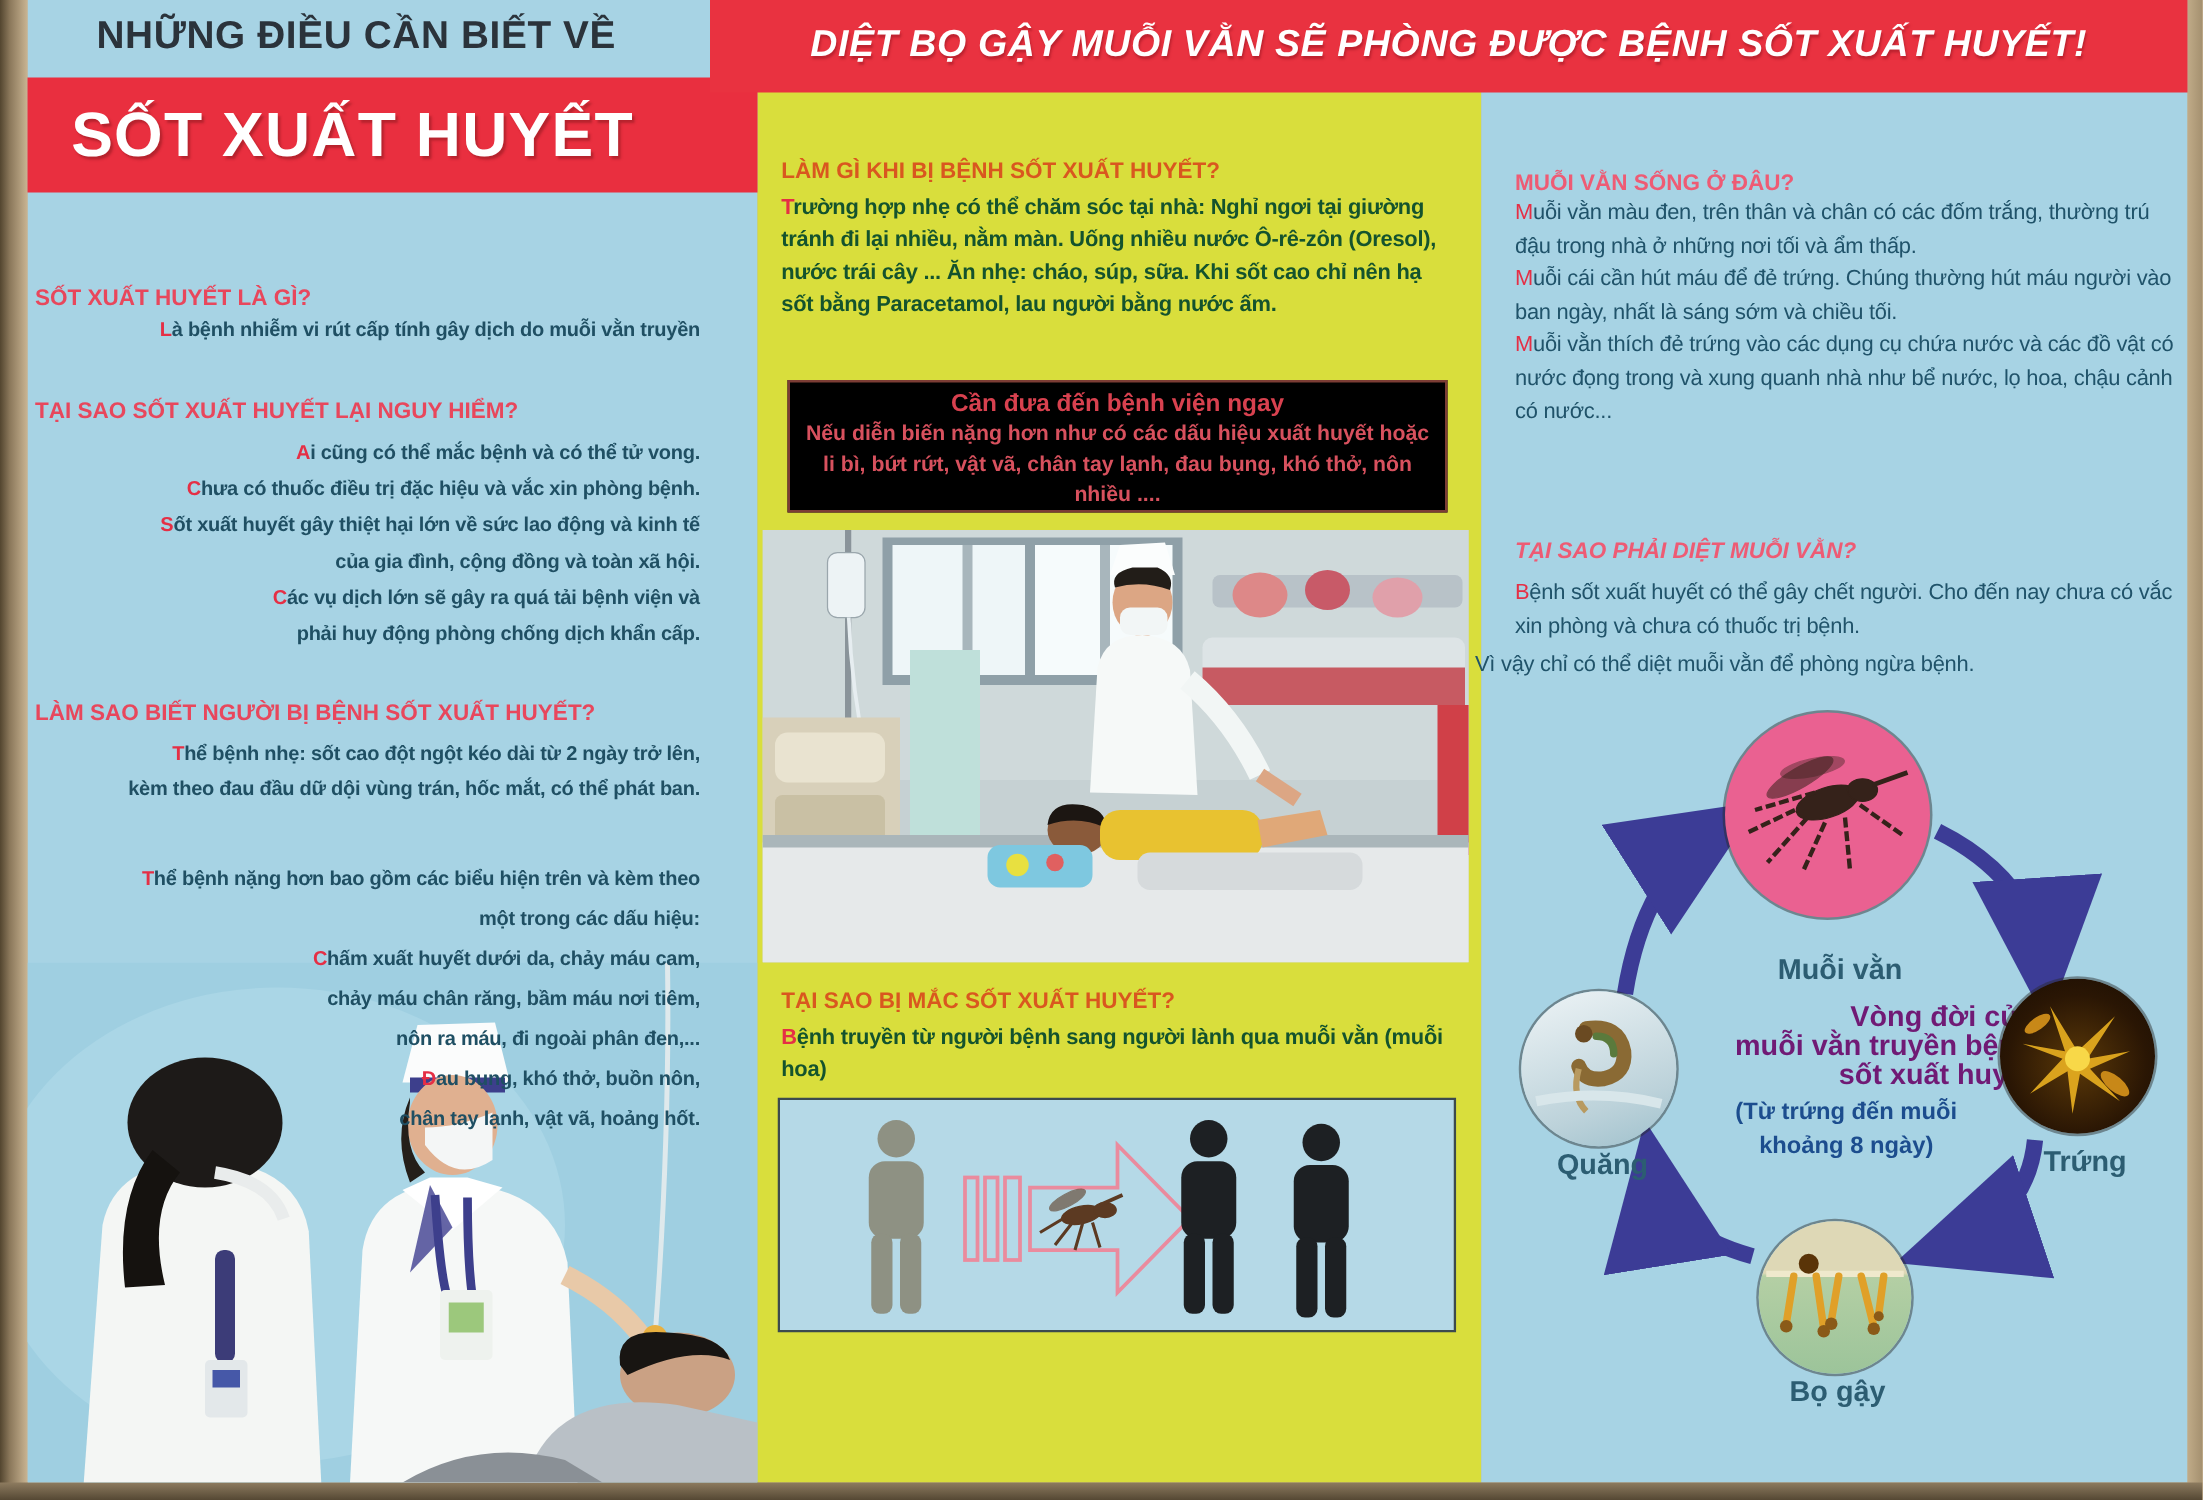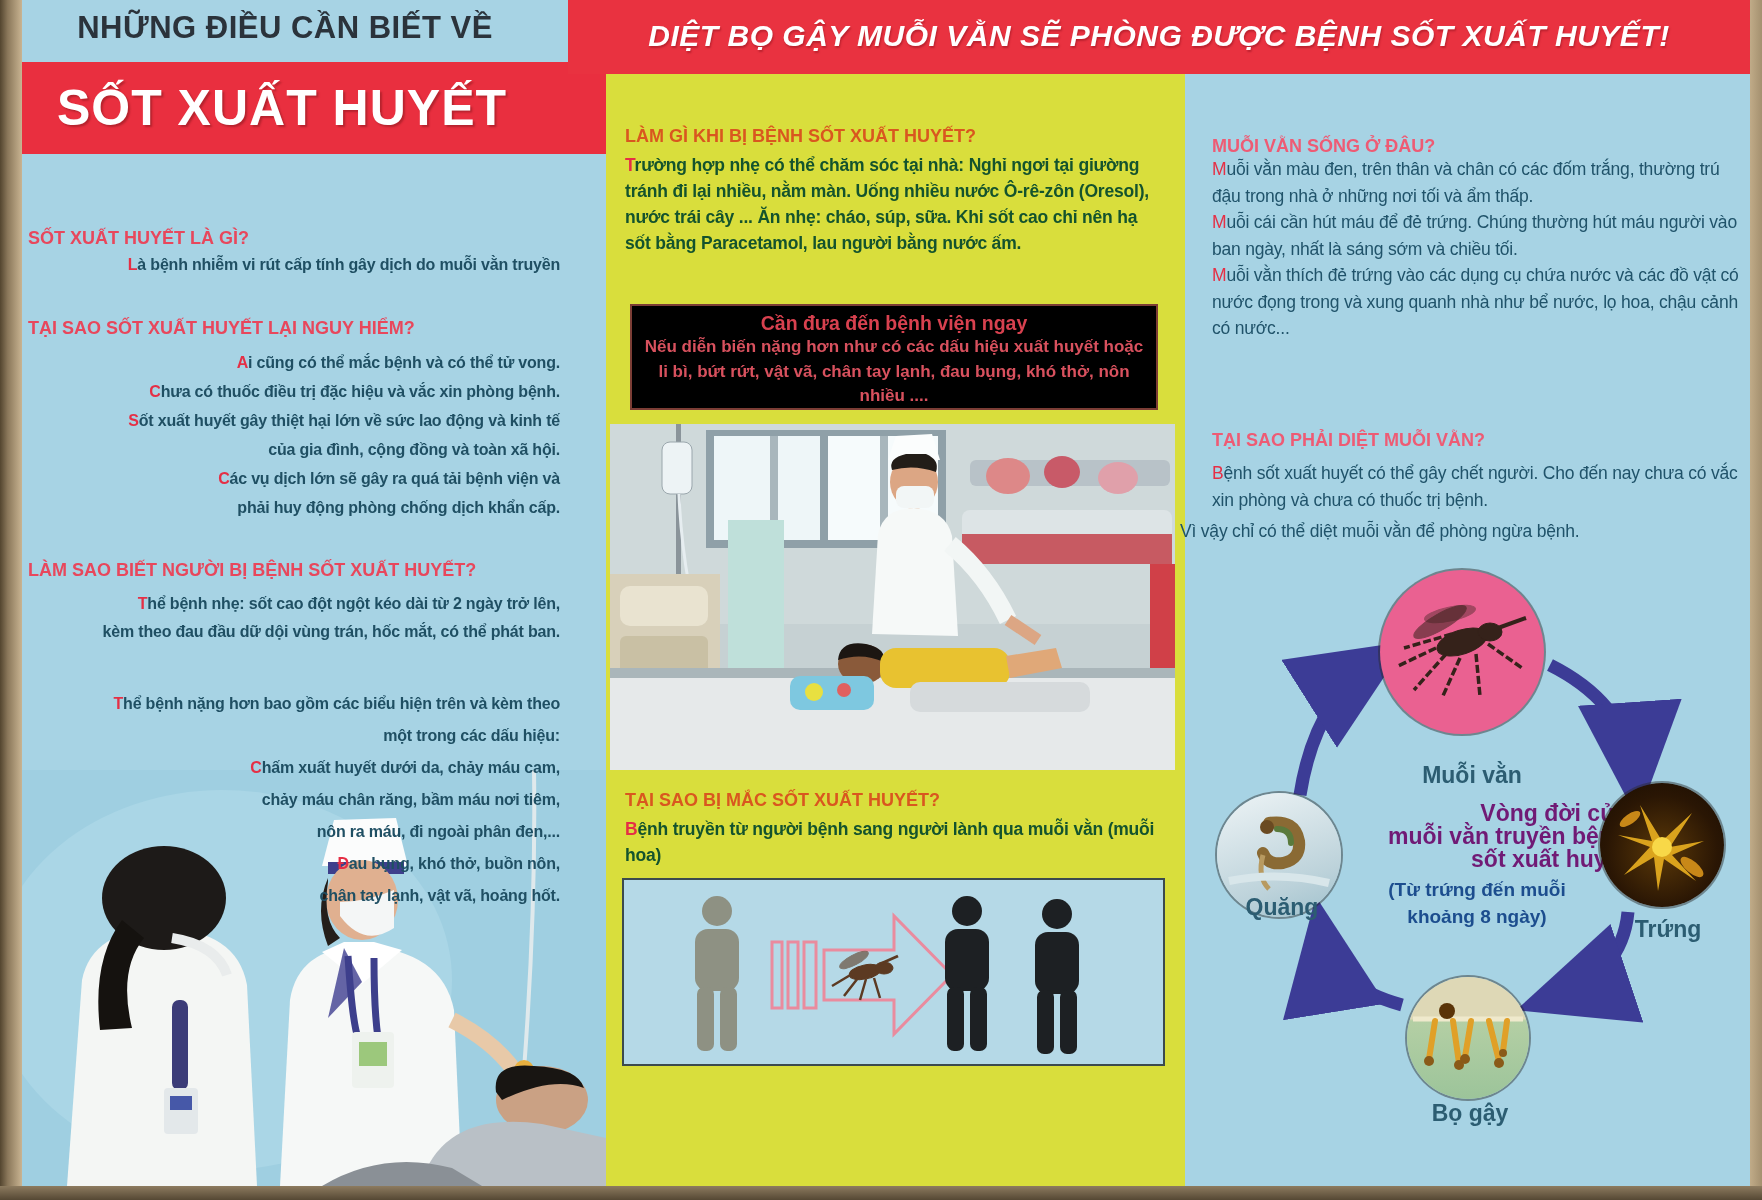--- a/index.html
+++ b/index.html
@@ -216,21 +216,21 @@
     <use href="#person" x="435" y="100" fill="#1d2023" transform=""></use>
   </svg>
 
   <div class="rhead abs" style="left:1212px;top:136px;width:535px;">MUỖI VẰN SỐNG Ở ĐÂU?</div>
   <div class="abs" style="left:1212px;top:156px;width:535px;">
     <div class="rbody ri">Muỗi vằn màu đen, trên thân và chân có các đốm trắng, thường trú đậu trong nhà ở những nơi tối và ẩm thấp.</div>
     <div class="rbody ri">Muỗi cái cần hút máu để đẻ trứng. Chúng thường hút máu người vào ban ngày, nhất là sáng sớm và chiều tối.</div>
     <div class="rbody ri">Muỗi vằn thích đẻ trứng vào các dụng cụ chứa nước và các đồ vật có nước đọng trong và xung quanh nhà như bể nước, lọ hoa, chậu cảnh có nước...</div>
   </div>
 
-  <div class="rhead abs" style="left:1212px;top:430px;width:535px;">TẠI SAO PHẢI DIỆT MUỖI VẰN?</div>
+  <div class="rhead abs" style="left:1212px;top:430px;width:535px;font-style:italic;">TẠI SAO PHẢI DIỆT MUỖI VẰN?</div>
   <div class="rbody ri abs" style="left:1212px;top:460px;width:535px;">Bệnh sốt xuất huyết có thể gây chết người. Cho đến nay chưa có vắc xin phòng và chưa có thuốc trị bệnh.</div>
   <div class="rbody abs" style="left:1180px;top:518px;width:535px;">Vì vậy chỉ có thể diệt muỗi vằn để phòng ngừa bệnh.</div>
 
   <svg class="abs" style="left:1185px;top:540px;" width="565" height="640" viewBox="0 0 565 640">
     <defs>
       <marker id="ah" markerWidth="10" markerHeight="10" refX="6" refY="4" orient="auto">
         <path d="M0,0 L9,4 L0,8 Z" fill="#3c3c96"></path>
       </marker>
     </defs>
     <g fill="none" stroke="#3c3c96" stroke-width="13" marker-end="url(#ah)">
@@ -267,21 +267,21 @@
 
   <div class="circ abs" style="left:1217px;top:793px;width:124px;height:124px;background:linear-gradient(160deg,#eef4f6,#bcd2da 70%,#9ec0cc);">
     <svg width="124" height="124" viewBox="0 0 124 124">
       <path d="M52 30 Q78 26 82 48 Q84 66 66 70 Q50 72 46 60" fill="none" stroke="#8a6a34" stroke-width="12" stroke-linecap="round"></path>
       <path d="M60 36 Q74 36 74 50" fill="none" stroke="#5a7a3c" stroke-width="6" stroke-linecap="round"></path>
       <circle cx="50" cy="34" r="7" fill="#6a4a22"></circle>
       <path d="M46 62 Q40 84 52 96" fill="none" stroke="#b89a60" stroke-width="5"></path>
       <path d="M12 88 Q62 78 112 90" fill="none" stroke="#d8e6ea" stroke-width="8"></path>
     </svg>
   </div>
-  <div class="stage-label abs" style="left:1222px;top:894px;width:120px;">Quăng</div>
+  <div class="stage-label abs" style="left:1222px;top:918px;width:120px;">Quăng</div>
 
   <div class="circ abs" style="left:1600px;top:783px;width:124px;height:124px;background:radial-gradient(circle at 50% 55%,#5a3808 0%,#2a1604 60%,#180c02 100%);">
     <svg width="124" height="124" viewBox="0 0 124 124">
       <g fill="#eab020">
         <path d="M62 58 L92 30 L70 64 L104 58 L72 72 L96 98 L64 76 L58 108 L54 74 L24 92 L50 64 L18 52 L52 58 L40 22 Z" opacity=".9"></path>
         <circle cx="62" cy="64" r="10" fill="#f8d848"></circle>
         <ellipse cx="92" cy="84" rx="14" ry="6" transform="rotate(40 92 84)" fill="#c88818"></ellipse>
         <ellipse cx="30" cy="36" rx="12" ry="5" transform="rotate(-35 30 36)" fill="#c88818"></ellipse>
       </g>
     </svg>

